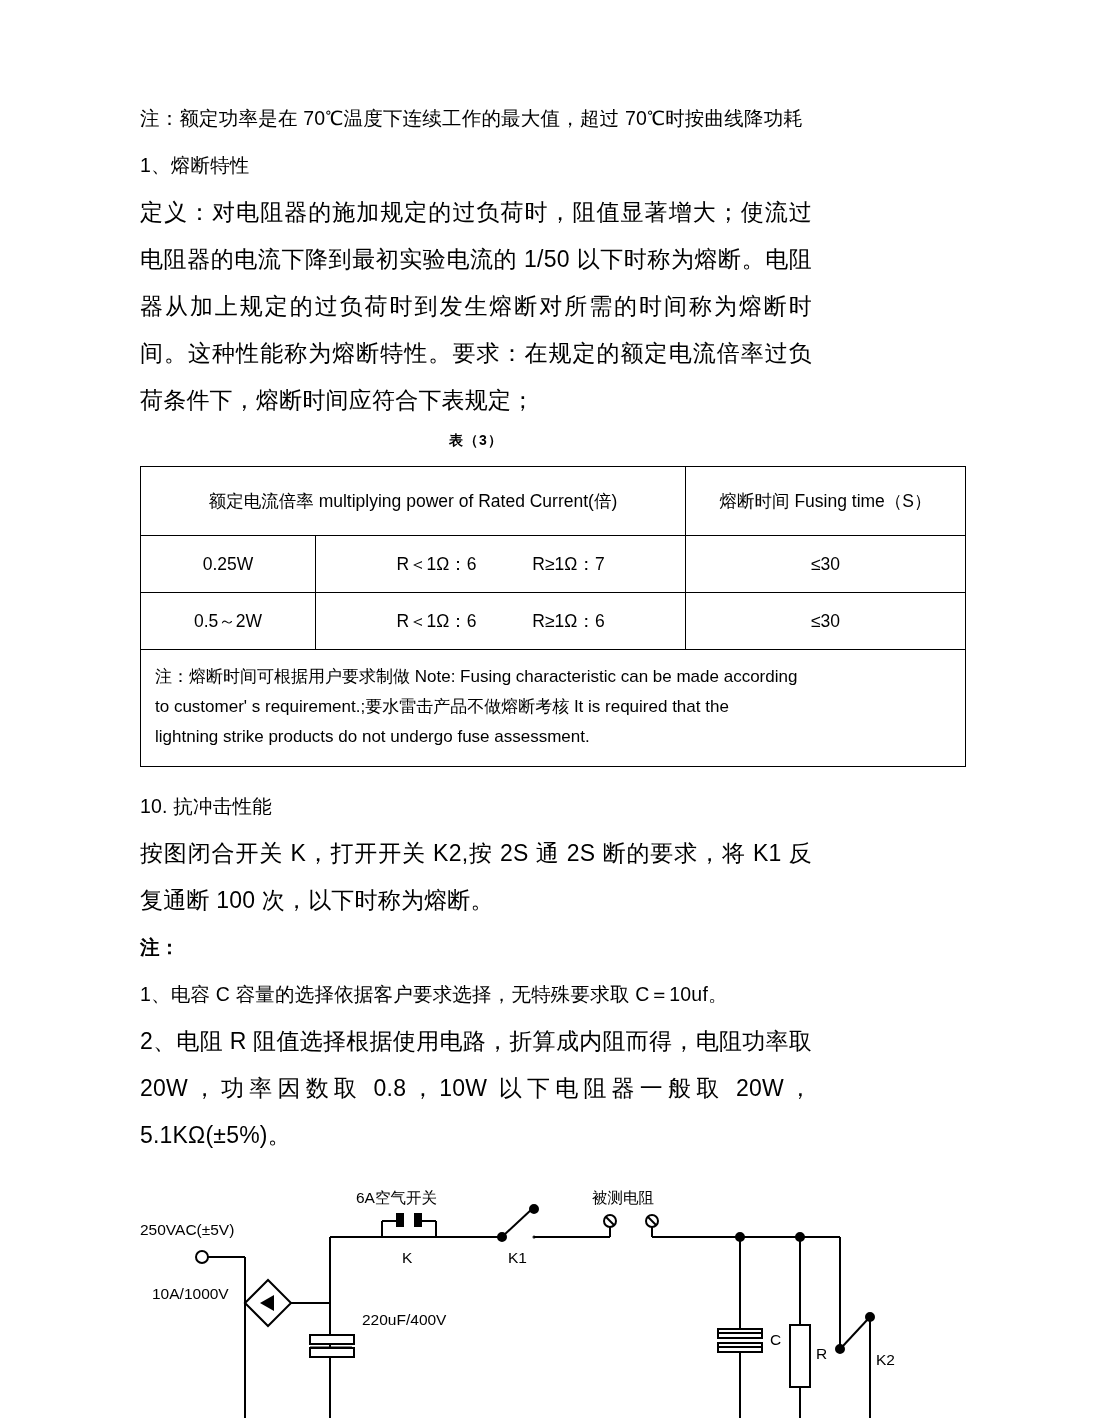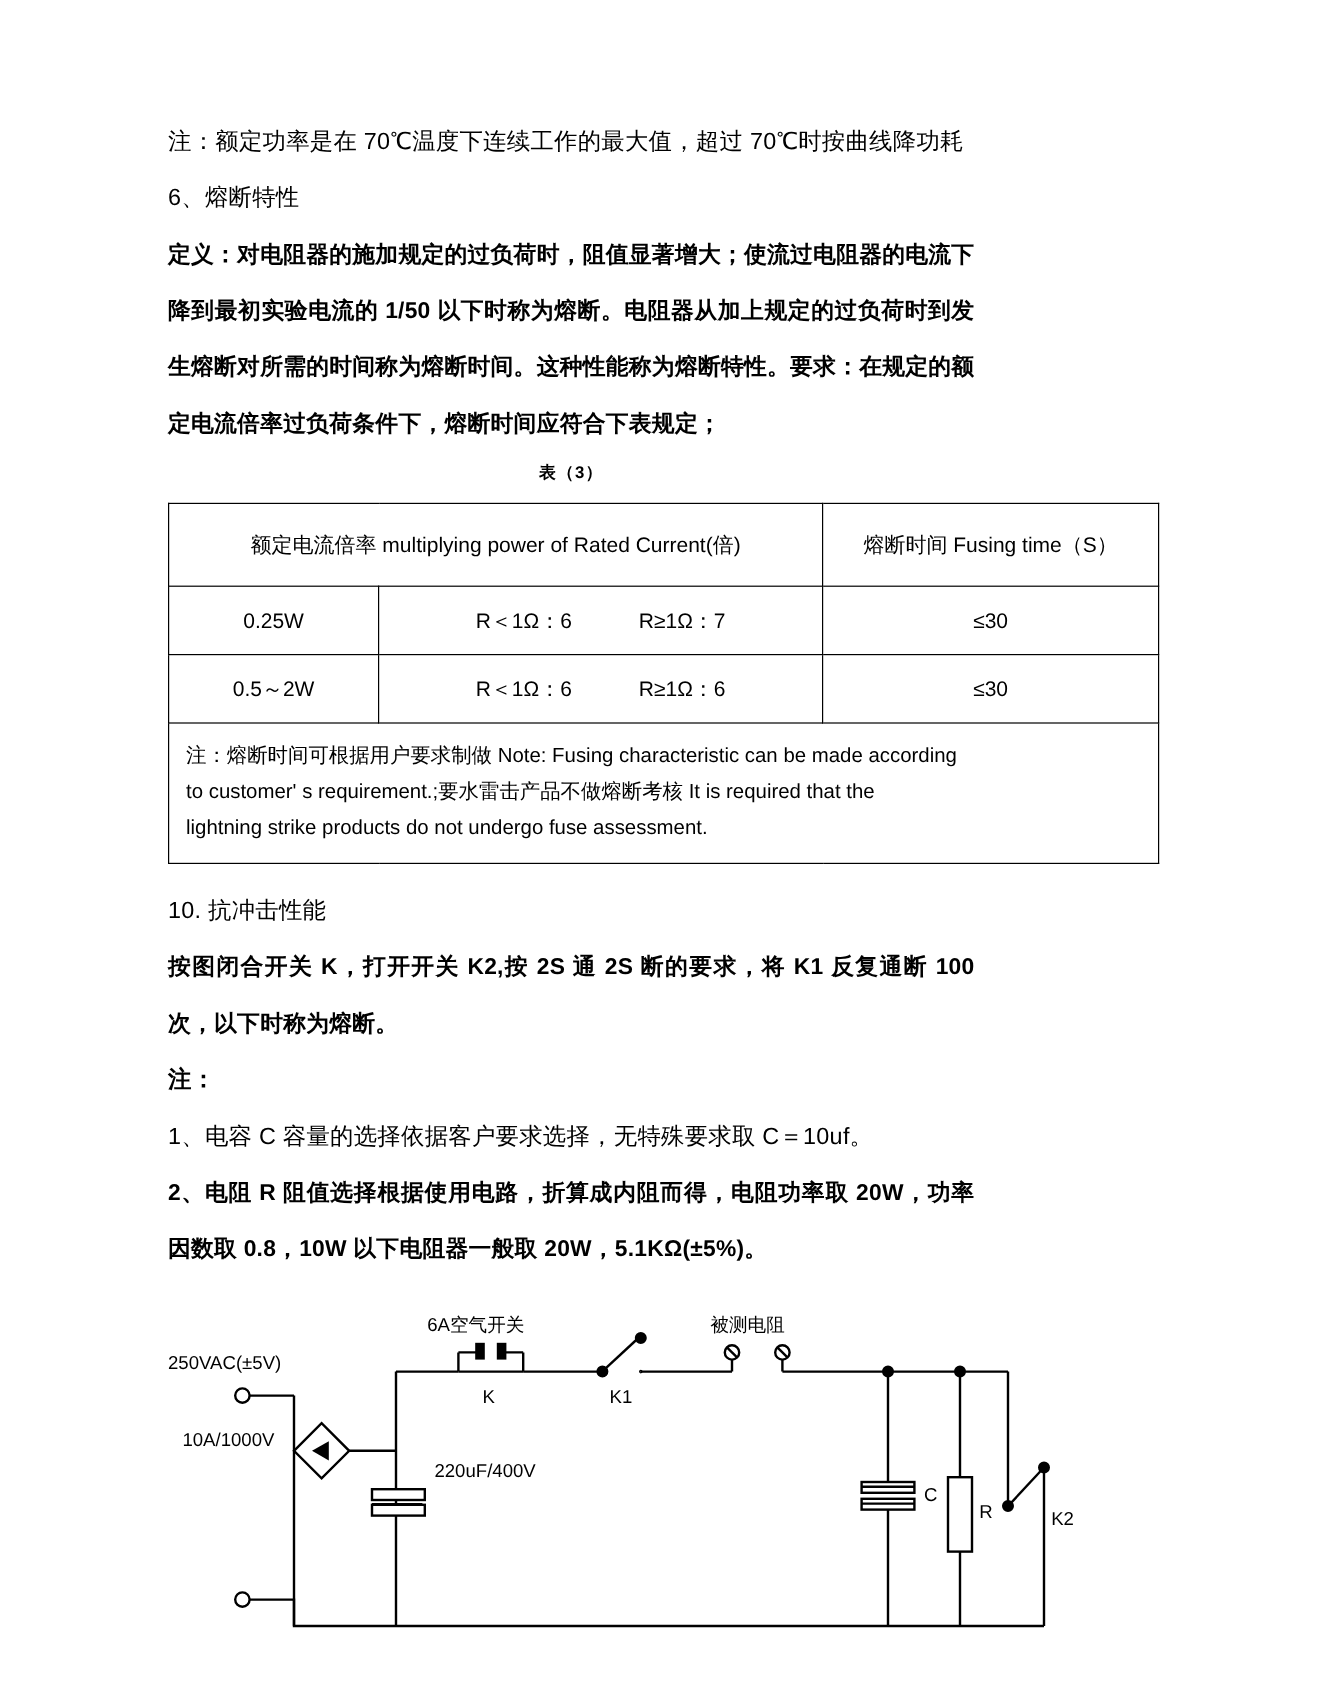--- a/index.html
+++ b/index.html
@@ -24,25 +24,24 @@
   }
   p.body-line {
     margin: 0 0 0 0;
     font-size: 19.5px;
     line-height: 47px;
     letter-spacing: 0.2px;
     white-space: nowrap;
   }
   p.para {
     margin: 0;
-    font-size: 19px;
+    font-size: 23px;
     line-height: 47px;
     letter-spacing: 0.2px;
     text-align: justify;
-    font-weight: bold;
   }
   .bold { font-weight: bold; }
 
   .table-title {
     text-align: center;
     font-size: 14px;
     font-weight: bold;
     margin: 8px 0 6px 0;
     letter-spacing: 1px;
   }
@@ -87,21 +86,21 @@
     font-size: 15.5px;
   }
 </style>
 </head>
 <body>
 
 <div class="page">
 
   <p class="body-line">注：额定功率是在 70℃温度下连续工作的最大值，超过 70℃时按曲线降功耗</p>
 
-  <p class="body-line">6、熔断特性</p>
+  <p class="body-line">1、熔断特性</p>
 
   <p class="para">定义：对电阻器的施加规定的过负荷时，阻值显著增大；使流过电阻器的电流下降到最初实验电流的 1/50 以下时称为熔断。电阻器从加上规定的过负荷时到发生熔断对所需的时间称为熔断时间。这种性能称为熔断特性。要求：在规定的额定电流倍率过负荷条件下，熔断时间应符合下表规定；</p>
 
   <div class="table-title">表（3）</div>
 
   <table class="spec">
     <colgroup>
       <col class="colw1">
         <col class="colw2">
         <col class="colw3">

